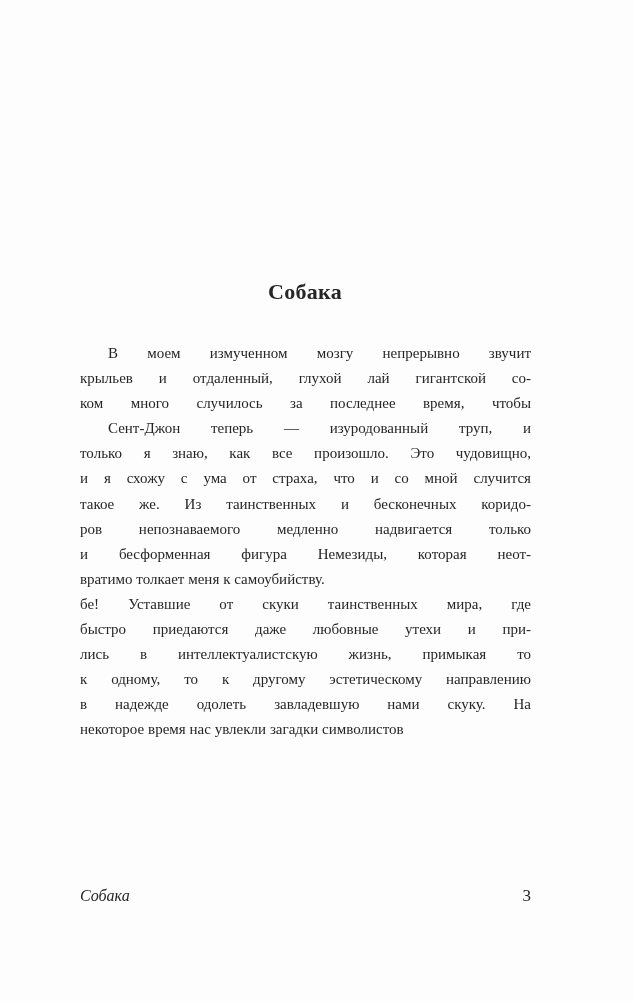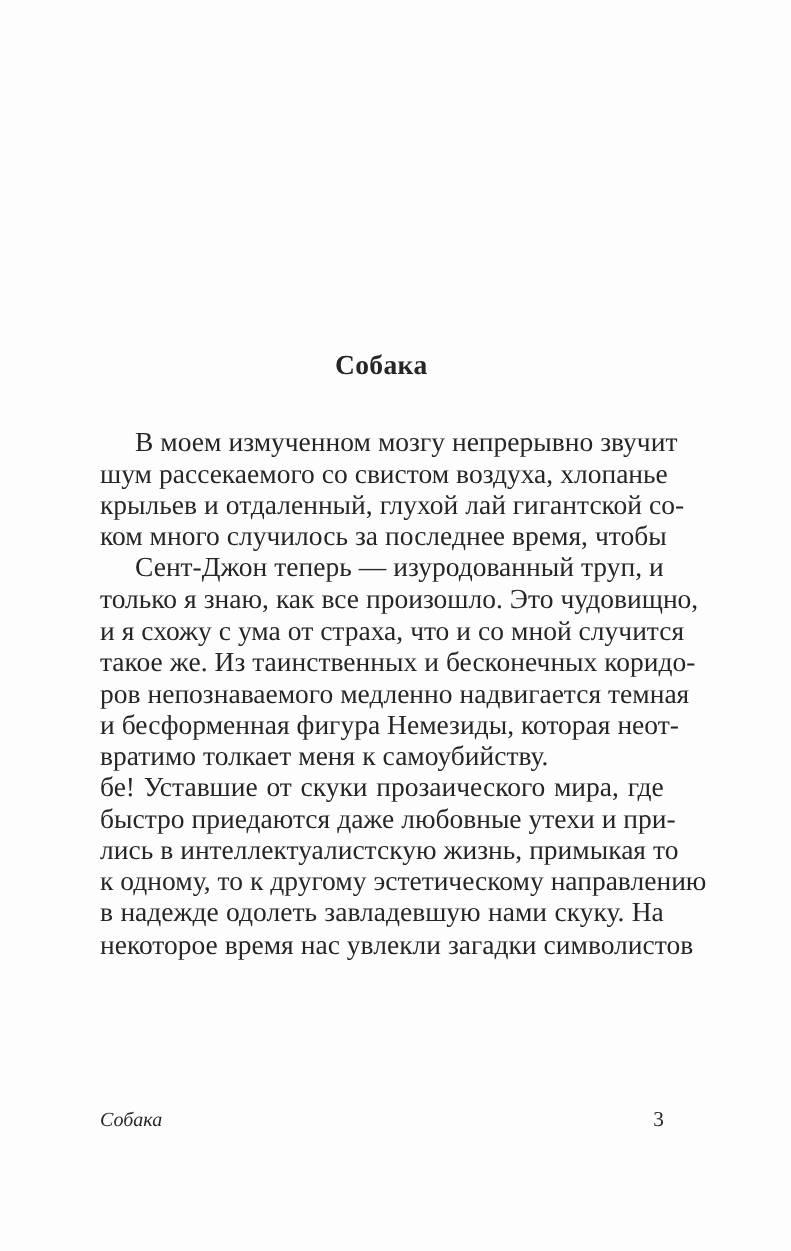--- a/index.html
+++ b/index.html
@@ -42,21 +42,21 @@
   
   .body-column {
     position: absolute;
     left: 80px;
     top: 341px;
     width: 451px;
   }
 
   .body-paragraph {
     margin: 0;
-    font-size: 22px;
+    font-size: 15px;
     line-height: 25.1px;
     text-align: justify;
     text-align-last: left;
     hyphens: none;
     word-spacing: 0.1px;
   }
 
   
   .body-paragraph .ln {
     display: block;
@@ -94,35 +94,34 @@
 </head>
 <body>
 
 <div class="page">
 
   <h1 class="chapter-title">Собака</h1>
 
   <div class="body-column">
     <p class="body-paragraph">
         <span class="ln indent">В моем измученном мозгу непрерывно звучит</span>
-        <span class="ln">шум рассекаемого со свистом воздуха, хлопанье</span>
         <span class="ln">крыльев и отдаленный, глухой лай гигантской со-</span>
         <span class="ln">ком много случилось за последнее время, чтобы</span>
       </p>
     <p class="body-paragraph">
         <span class="ln indent">Сент-Джон теперь — изуродованный труп, и</span>
         <span class="ln">только я знаю, как все произошло. Это чудовищно,</span>
         <span class="ln">и я схожу с ума от страха, что и со мной случится</span>
         <span class="ln">такое же. Из таинственных и бесконечных коридо-</span>
-        <span class="ln">ров непознаваемого медленно надвигается темная</span>
+        <span class="ln">ров непознаваемого медленно надвигается только</span>
         <span class="ln">и бесформенная фигура Немезиды, которая неот-</span>
         <span class="ln last">вратимо толкает меня к самоубийству.</span>
       </p>
     <p class="body-paragraph">
-        <span class="ln">бе! Уставшие от скуки прозаического мира, где</span>
+        <span class="ln">бе! Уставшие от скуки таинственных мира, где</span>
         <span class="ln">быстро приедаются даже любовные утехи и при-</span>
         <span class="ln">лись в интеллектуалистскую жизнь, примыкая то</span>
         <span class="ln">к одному, то к другому эстетическому направлению</span>
         <span class="ln">в надежде одолеть завладевшую нами скуку. На</span>
         <span class="ln last">некоторое время нас увлекли загадки символистов</span>
       </p>
   </div>
 
   <div class="page-footer">
     <span class="footer-running-head">Собака</span>

